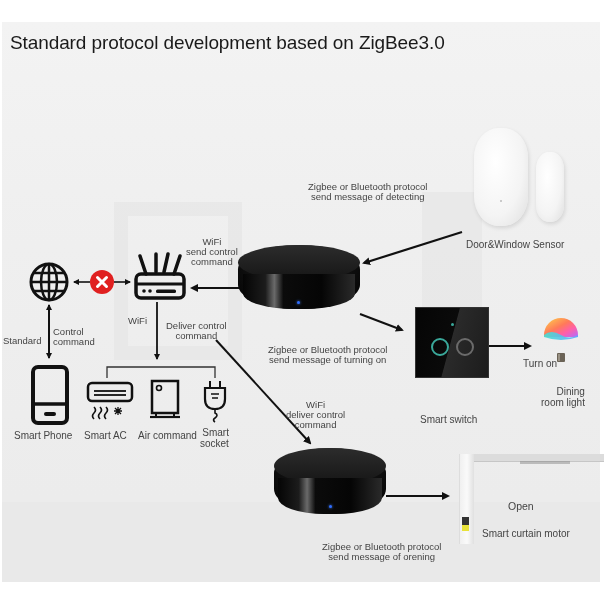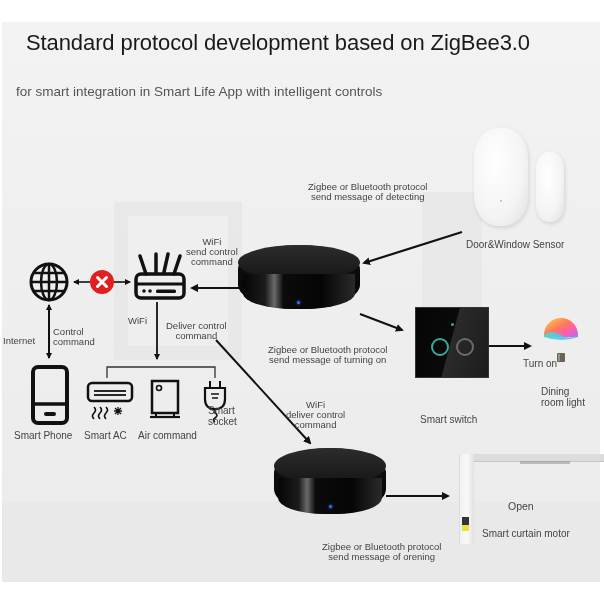--- a/index.html
+++ b/index.html
@@ -1,24 +1,24 @@
 <!DOCTYPE html>
 <html><head>
 <meta charset="utf-8">
 <style>
   html,body{margin:0;padding:0;}
   body{width:604px;height:604px;background:#ffffff;position:relative;overflow:hidden;font-family:"Liberation Sans",sans-serif;color:#222;}
   .panel{position:absolute;left:2px;top:22px;width:598px;height:560px;background:linear-gradient(180deg,#f3f3f3 0%,#efefef 40%,#ebebeb 100%);overflow:hidden;}
   .bg-frame{position:absolute;border:14px solid #e6e6e6;opacity:.7;}
   .bg-block{position:absolute;background:#e4e4e4;opacity:.6;}
-  .title{position:absolute;left:24px;top:8px;font-size:22px;line-height:26px;color:#1a1a1a;letter-spacing:-0.1px;}
+  .title{position:absolute;left:8px;top:8px;font-size:19px;line-height:26px;color:#1a1a1a;letter-spacing:-0.1px;}
   .subtitle{position:absolute;left:14px;top:62px;font-size:13.5px;color:#555;}
   .lbl{position:absolute;font-size:9.5px;line-height:10px;color:#444;text-align:center;white-space:nowrap;}
   .lbl span{display:block;}
-  .cap{position:absolute;font-size:10px;color:#444;text-align:left;white-space:nowrap;line-height:11px;}
+  .cap{position:absolute;font-size:10px;color:#444;text-align:right;white-space:nowrap;line-height:11px;}
   .cap span{display:block;}
   svg{position:absolute;overflow:visible;}
   .hub{position:absolute;border-radius:50% / 38%;background:radial-gradient(ellipse at 50% 30%,#3a3a3a 0%,#111 55%,#000 100%);}
   .hub-top{position:absolute;left:0;right:0;top:0;height:55%;border-radius:50%;background:linear-gradient(180deg,#2c2c2c,#161616);}
   .hub-side{position:absolute;left:4%;right:4%;bottom:0;height:55%;border-radius:0 0 45% 45%;background:linear-gradient(90deg,#050505 0%,#1c1c1c 20%,#6a6a6a 28%,#0b0b0b 36%,#050505 70%,#2a2a2a 100%);}
   .hub-led{position:absolute;width:3px;height:3px;border-radius:50%;background:#2f6dff;box-shadow:0 0 3px #4a86ff;}
   .switch{position:absolute;background:linear-gradient(105deg,#050505 0%,#0a0a0a 48%,#2a2a2a 49%,#1c1c1c 100%);border:1px solid #333;}
   .ring{position:absolute;border:2px solid #3aa89a;border-radius:50%;}
   .sensor{position:absolute;background:radial-gradient(ellipse at 40% 35%,#ffffff 0%,#f4f4f4 60%,#dedede 100%);border-radius:40%;box-shadow:1px 2px 4px rgba(0,0,0,.12);}
 </style>
@@ -27,21 +27,20 @@
 
 <div class="panel">
 
   <div class="bg-frame" style="left:112px;top:180px;width:100px;height:130px;"></div>
   <div class="bg-block" style="left:420px;top:170px;width:60px;height:160px;"></div>
   <div class="bg-block" style="left:0;top:480px;width:598px;height:80px;opacity:.35;"></div>
 
   <div class="title">
     <div>Standard protocol development based on ZigBee3.0</div>
   </div>
-  <div class="subtitle">for smart integration in Smart Life App with intelligent controls</div>
 </div>
 
 <svg width="604" height="604" style="left:0;top:0;">
   <defs>
     <marker id="ah" markerWidth="8" markerHeight="8" refX="6" refY="4" orient="auto" markerUnits="userSpaceOnUse">
       <path d="M0,0 L8,4 L0,8 z" fill="#111"></path>
     </marker>
     <marker id="ahs" markerWidth="6" markerHeight="6" refX="5" refY="3" orient="auto-start-reverse" markerUnits="userSpaceOnUse">
       <path d="M0,0 L6,3 L0,6 z" fill="#111"></path>
     </marker>
@@ -85,21 +84,21 @@
 <svg width="56" height="50" style="left:132px;top:252px;" viewBox="0 0 56 50">
   <path d="M14,22 L8,4 M24,20 L24,2 M32,20 L36,2 M42,22 L48,4" stroke="#111" stroke-width="3.5" stroke-linecap="round"></path>
   <rect x="4" y="22" width="48" height="24" rx="5" fill="none" stroke="#111" stroke-width="3.5"></rect>
   <line x1="4" y1="32" x2="52" y2="32" stroke="#111" stroke-width="3"></line>
   <circle cx="12" cy="39" r="1.8" fill="#111"></circle>
   <circle cx="18" cy="39" r="1.8" fill="#111"></circle>
   <rect x="24" y="37.5" width="20" height="3.5" rx="1.5" fill="#111"></rect>
 </svg>
 
 <div class="lbl" style="left:128px;top:316px;">WiFi</div>
-<div class="lbl" style="left:3px;top:336px;">Internet</div>
+<div class="lbl" style="left:3px;top:336px;">Standard</div>
 <div class="lbl" style="left:53px;top:327px;text-align:left;">
   <span>Control</span>
   <span>command</span>
 </div>
 <div class="lbl" style="left:166px;top:321px;">
   <span>Deliver control</span>
   <span>command</span>
 </div>
 
 <svg width="40" height="62" style="left:30px;top:364px;" viewBox="0 0 40 62">
@@ -128,21 +127,21 @@
 <div class="cap" style="left:138px;top:430px;">Air command</div>
 
 <svg width="26" height="44" style="left:202px;top:379px;" viewBox="0 0 26 44">
   <line x1="8" y1="2" x2="8" y2="9" stroke="#111" stroke-width="2"></line>
   <line x1="18" y1="2" x2="18" y2="9" stroke="#111" stroke-width="2"></line>
   <path d="M3,9 L23,9 L23,20 Q23,30 13,30 Q3,30 3,20 Z" fill="none" stroke="#111" stroke-width="2.2"></path>
   <line x1="9" y1="15" x2="17" y2="15" stroke="#111" stroke-width="1.5"></line>
   <line x1="10" y1="19" x2="16" y2="19" stroke="#111" stroke-width="1.5"></line>
   <path d="M13,30 L13,34 Q17,36 13,39 Q10,41 13,43" fill="none" stroke="#111" stroke-width="1.6"></path>
 </svg>
-<div class="cap" style="left:200px;top:405px;margin-left:8px;">
+<div class="cap" style="left:200px;top:427px;">
   <span>Smart</span>
   <span>socket</span>
 </div>
 
 <div class="lbl" style="left:186px;top:237px;">
   <span>WiFi</span>
   <span>send control</span>
   <span>command</span>
 </div>
 <div class="hub" style="left:238px;top:245px;width:122px;height:64px;">

